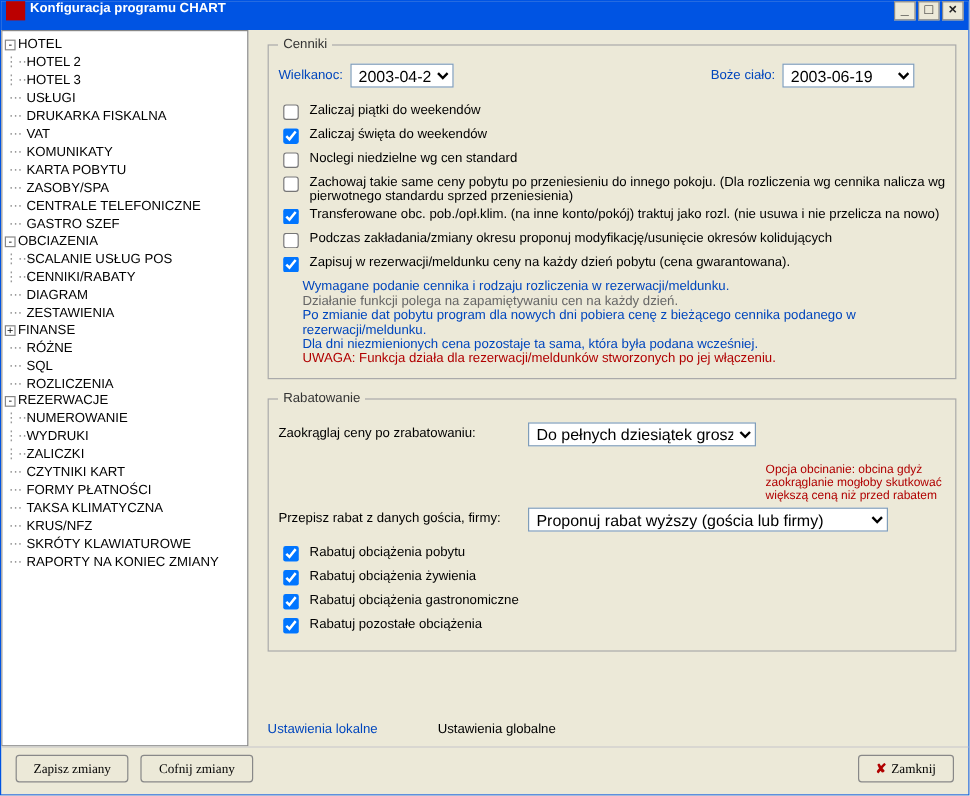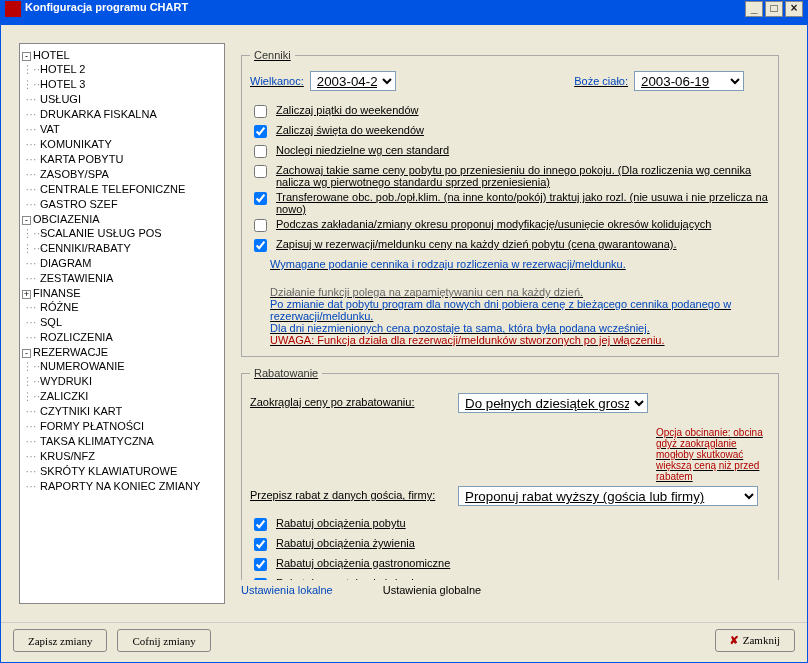--- a/index.html
+++ b/index.html
@@ -3,37 +3,37 @@
 <meta charset="utf-8">
 <style>
 * { box-sizing: border-box; }
 body { margin: 0; font: 11px Tahoma, sans-serif; background: #ece9d8; color: #000; }
 .window { width: 808px; height: 663px; background: #ece9d8; border: 1px solid #0054e3; display: flex; flex-direction: column; }
 .titlebar { background: linear-gradient(#0054e3,#0054e3); color: #fff; height: 24px; display: flex; align-items: flex-start; padding: 0 4px; }
 .titlebar .icon { width: 16px; height: 16px; background: #b00; margin-right: 4px; }
 .titlebar .title { flex: 1; font-weight: bold; }
 .titlebar .btns { display: flex; gap: 2px; }
 .titlebar .wb { width: 18px; height: 16px; background: #ece9d8; border: 1px solid #888; text-align: center; line-height: 12px; font-family: Arial; font-size: 12px; font-weight: bold; cursor: pointer; color:#222; }
-.body { flex: 1; display: flex; padding: 18px; gap: 6px; overflow: hidden; }
+.body { flex: 1; display: flex; padding: 0; gap: 6px; overflow: hidden; }
 .tree { width: 206px; border: 1px solid #888; background: #fff; padding: 4px 2px; overflow-y: auto; font-size: 11px; }
 .tree .item { white-space: nowrap; padding: 1px 0; cursor: pointer; }
 .tree .pm { display: inline-block; width: 9px; height: 9px; border: 1px solid #888; text-align: center; line-height: 7px; font-size: 9px; margin-right: 2px; background: #fff; }
 .tree .dots { display: inline-block; width: 18px; text-align: center; color: #999; }
 .panel { flex: 1; display: flex; flex-direction: column; overflow: hidden; }
-.content { flex: 1; overflow-y: auto; padding: 6px 10px 0 10px; text-decoration: underline; }
+.content { flex: 1; overflow-y: auto; padding: 6px 10px 0 10px; }
 fieldset { border: 1px solid #aaa; margin: 0 0 10px 0; padding: 10px 8px 8px 8px; }
 fieldset legend { color: #333; padding: 0 4px; }
 .row { display: flex; align-items: center; gap: 6px; margin-bottom: 4px; }
 .lbl-blue { color: #0046bd; }
 .combo { border: 1px solid #7f9db9; background: #fff; height: 20px; padding: 1px 2px; }
 .cb { display: flex; align-items: flex-start; gap: 6px; margin: 3px 0; }
 .cb input { margin-top: 1px; }
 .notes { margin: 2px 0 2px 20px; }
 .notes .b { color: #0046bd; }
-.notes .g { color: #666; margin-top: 16px; }
+.notes .g { color: #666; }
 .notes .r { color: #b00000; }
 .rabrow { display: flex; align-items: flex-start; gap: 8px; margin: 4px 0; }
 .rabrow label { min-width: 200px; padding-top: 3px; }
 .redsmall { color: #b00000; font-size: 10px; max-width: 190px; margin-top: 34px; }
 .linksrow { display: flex; gap: 50px; padding: 4px 10px 8px 10px; }
 .linksrow .lk { color: #0046bd; cursor: pointer; }
 .btnbar { display: flex; padding: 6px 12px 10px 12px; gap: 10px; border-top: 1px solid #ccc; }
 button.sys { font: 11px Tahoma; padding: 4px 14px; background: #ece9d8; border: 1px solid #888; border-radius: 3px; cursor: pointer; }
 button.close .x { color: #b00000; font-weight: bold; margin-right: 4px; }
 </style>

